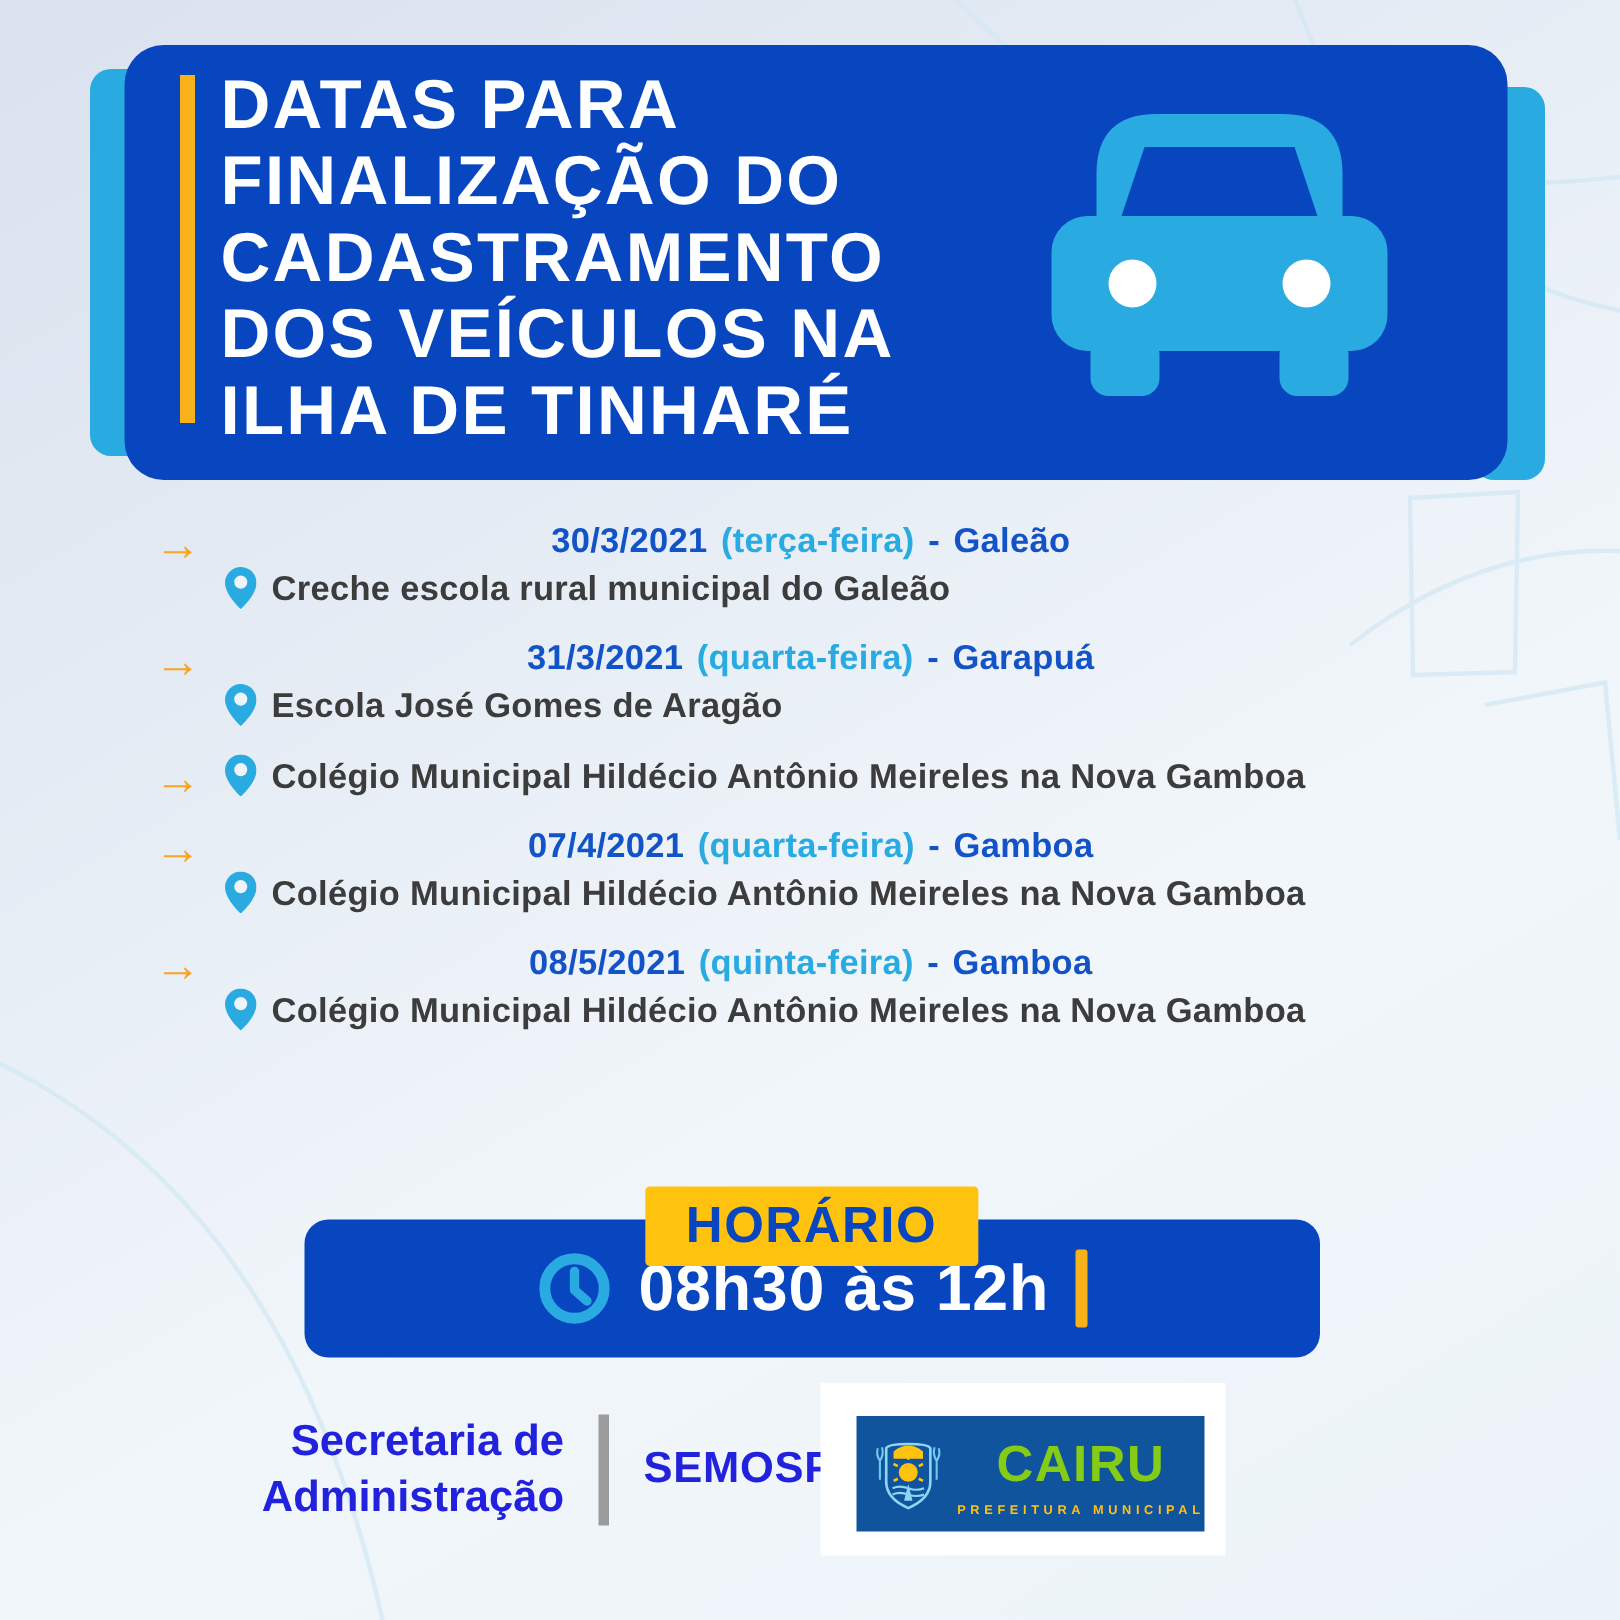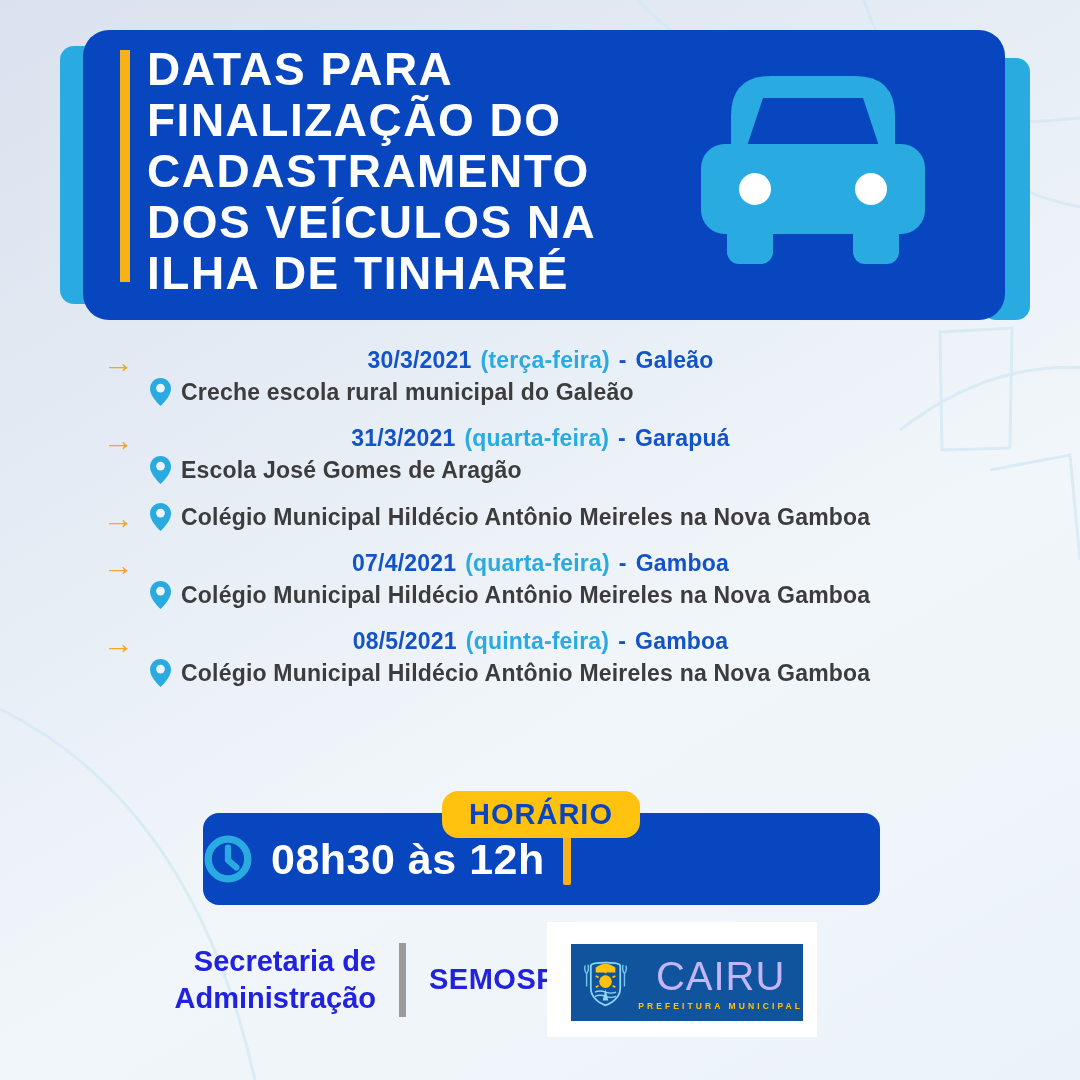--- a/index.html
+++ b/index.html
@@ -51,47 +51,47 @@
     margin-left:47px;margin-top:4px;display:flex;align-items:center;gap:10px;
   }
   .venue-line .venue{
     font-size:23px;font-weight:700;color:#3c3c3c;letter-spacing:0.2px;white-space:nowrap;
   }
   .pin{flex:0 0 auto;}
 
   
   .horario-badge{
     position:absolute;left:541px;top:791px;transform:translateX(-50%);
-    background:#ffc20e;border-radius:16px;padding:7px 27px;
-    color:#0846c0;font-size:29px;font-weight:700;letter-spacing:1px;z-index:3;
+    background:#ffc20e;border-radius:3px;padding:7px 27px;
+    color:#0846c0;font-size:34px;font-weight:700;letter-spacing:1px;z-index:3;
   }
   .time-banner{
     position:absolute;left:203px;top:813px;width:677px;height:92px;
     background:#0846c0;border-radius:16px;z-index:2;
-    display:flex;align-items:center;gap:18px;
+    display:flex;align-items:center;justify-content:center;gap:18px;
   }
   .time-text{color:#ffffff;font-size:43px;font-weight:700;letter-spacing:0.5px;white-space:nowrap;}
   .time-pipe{width:8px;height:52px;background:#f8b219;border-radius:2px;}
 
   
   .footer{
     position:absolute;left:164px;top:922px;display:flex;align-items:center;
   }
   .secretaria{
     width:212px;text-align:right;color:#2121de;font-size:29px;font-weight:700;line-height:37px;
   }
   .footer-divider{width:7px;height:74px;background:#9b9b9b;margin:0 23px;}
   .semosp{color:#2121de;font-size:29px;font-weight:700;letter-spacing:0.5px;margin-right:0;}
   .logo-wrap{background:#ffffff;padding:22px 14px 16px 24px;margin-left:-9px;}
   .cairu-logo{
     width:232px;height:77px;background:#11549e;
     display:flex;align-items:center;padding-left:10px;box-sizing:border-box;position:relative;
   }
   .cairu-textcol{margin-left:8px;display:flex;flex-direction:column;align-items:center;}
-  .cairu-name{color:#c4b5fd;font-size:40px;font-weight:400;letter-spacing:1px;line-height:42px;}
+  .cairu-name{color:#84cc16;font-size:34px;font-weight:700;letter-spacing:1px;line-height:42px;}
   .cairu-sub{color:#ffc20e;font-size:8.5px;font-weight:700;letter-spacing:3.1px;margin-top:4px;white-space:nowrap;}
 </style>
 </head>
 <body>
 
 <div class="canvas">
 
   <svg class="bg-decor" viewBox="0 0 1080 1080">
     <g fill="none" stroke="#d3e8f4" stroke-width="3" opacity="0.75">
       <path d="M620,-20 Q760,150 1080,118"></path>

